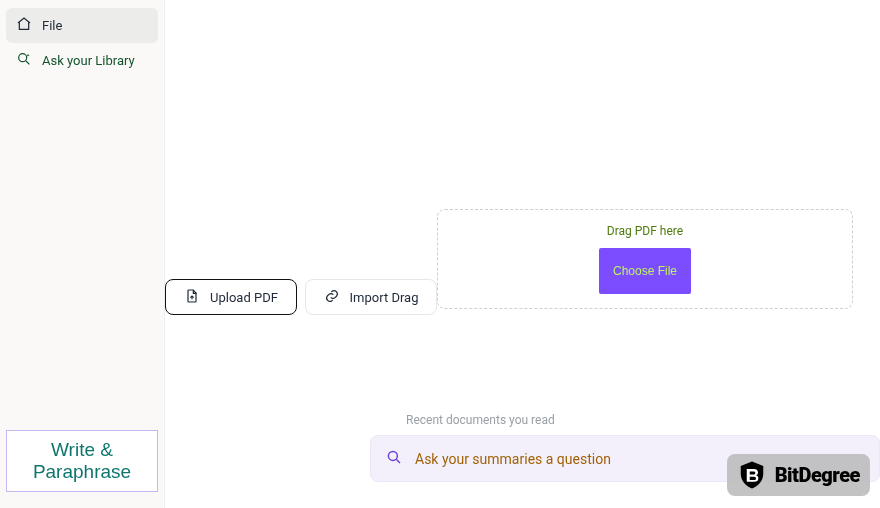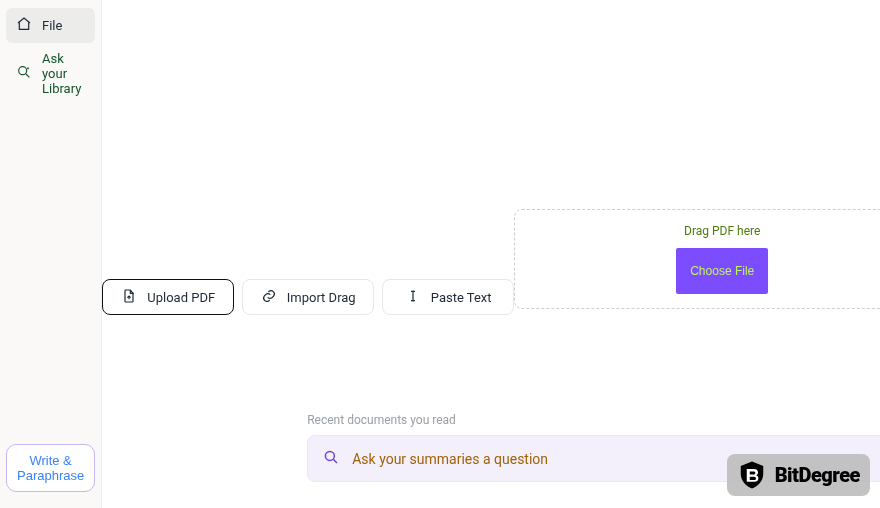--- a/index.html
+++ b/index.html
@@ -33,26 +33,26 @@
       color: #1f2937;
     }
     .sidebar-item.active { background: #ececea; }
     .sidebar-item.accent { color: #14532d; }
     .sidebar-item svg { width: 16px; height: 16px; flex-shrink: 0; }
     .sidebar-spacer { flex: 1; }
     .write-btn {
       margin: 0 0 8px 0;
       padding: 8px 10px;
       border: 1px solid #c8b6f2;
-      border-radius: 10px;
+      border-radius: 0;
       background: #fff;
-      color: #3b82f6;
+      color: #0f766e;
       text-align: center;
       cursor: pointer;
-      font-size: 13px;
+      font-size: 19px;
     }
     .main {
       flex: 1;
       position: relative;
       display: flex;
       flex-direction: row;
       align-items: center;
     }
     .tabs {
       display: flex;
@@ -100,20 +100,21 @@
     .bottom-area {
       position: absolute;
       left: 205px;
       right: 0;
       bottom: 26px;
     }
     .recent-label {
       color: #9aa0a6;
       font-size: 12px;
       margin-bottom: 8px;
+      margin-left: 36px;
     }
     .ask-bar {
       background: #f4f0fb;
       border-radius: 8px;
       padding: 12px 14px;
       display: flex;
       align-items: center;
       gap: 12px;
       border: 1px solid #ece6f8;
     }
@@ -184,30 +185,20 @@
       </div>
       <div class="tab">
         <span>
           <svg viewBox="0 0 24 24" fill="none" stroke="currentColor" stroke-width="1.8">
               <path d="M10 14a5 5 0 0 0 7 0l2-2a5 5 0 0 0-7-7l-1 1"></path>
               <path d="M14 10a5 5 0 0 0-7 0l-2 2a5 5 0 0 0 7 7l1-1"></path>
             </svg>
         </span>
         <span>Import Drag</span>
       </div>
-      <div class="tab">
-        <span>
-          <svg viewBox="0 0 24 24" fill="none" stroke="currentColor" stroke-width="1.8">
-              <path d="M12 5v14"></path>
-              <path d="M9 5h2a2 2 0 0 1 2 0h2"></path>
-              <path d="M9 19h2a2 2 0 0 0 2 0h2"></path>
-            </svg>
-        </span>
-        <span>Paste Text</span>
-      </div>
     </div>
 
     <div class="dropzone">
       <div class="drop-text">Drag PDF here</div>
       <button class="choose-btn">Choose File</button>
     </div>
 
     <div class="bottom-area">
       <div class="recent-label">Recent documents you read</div>
       <div class="ask-bar">

